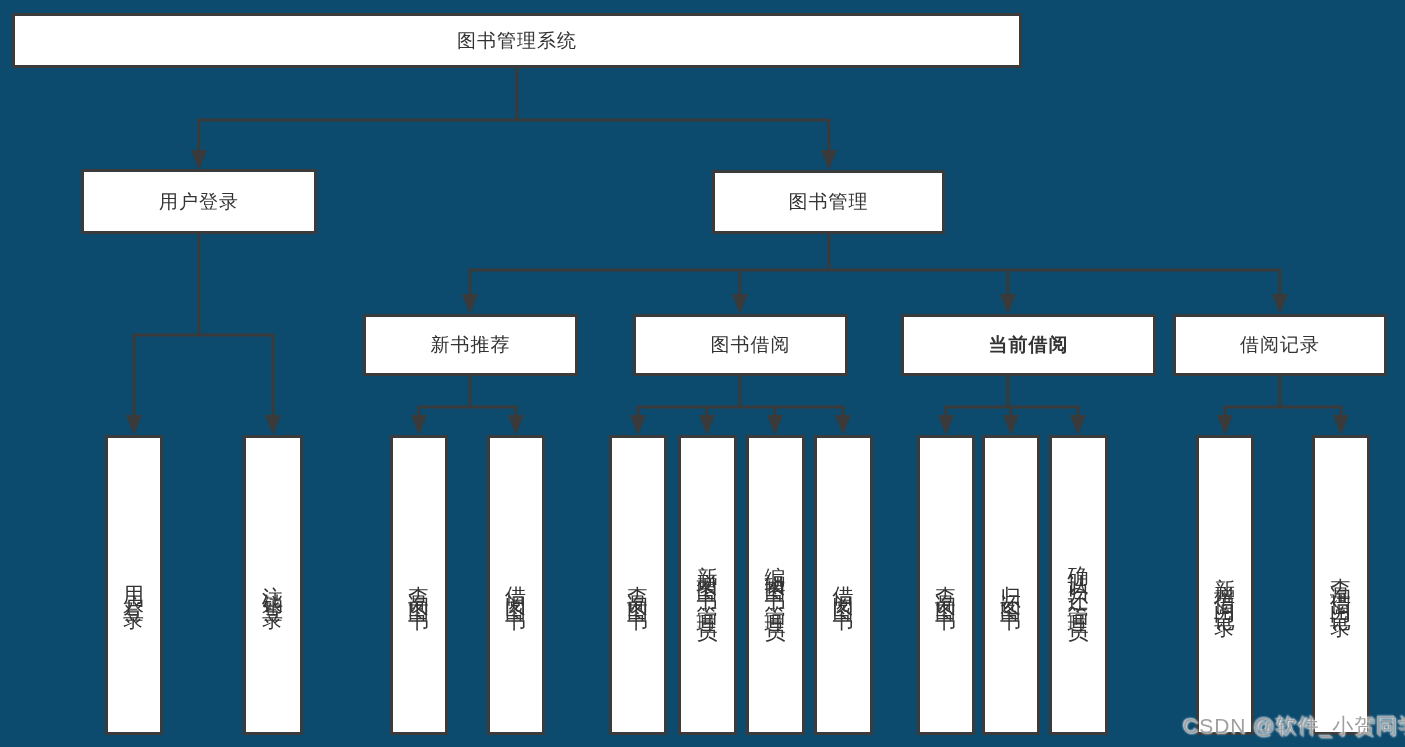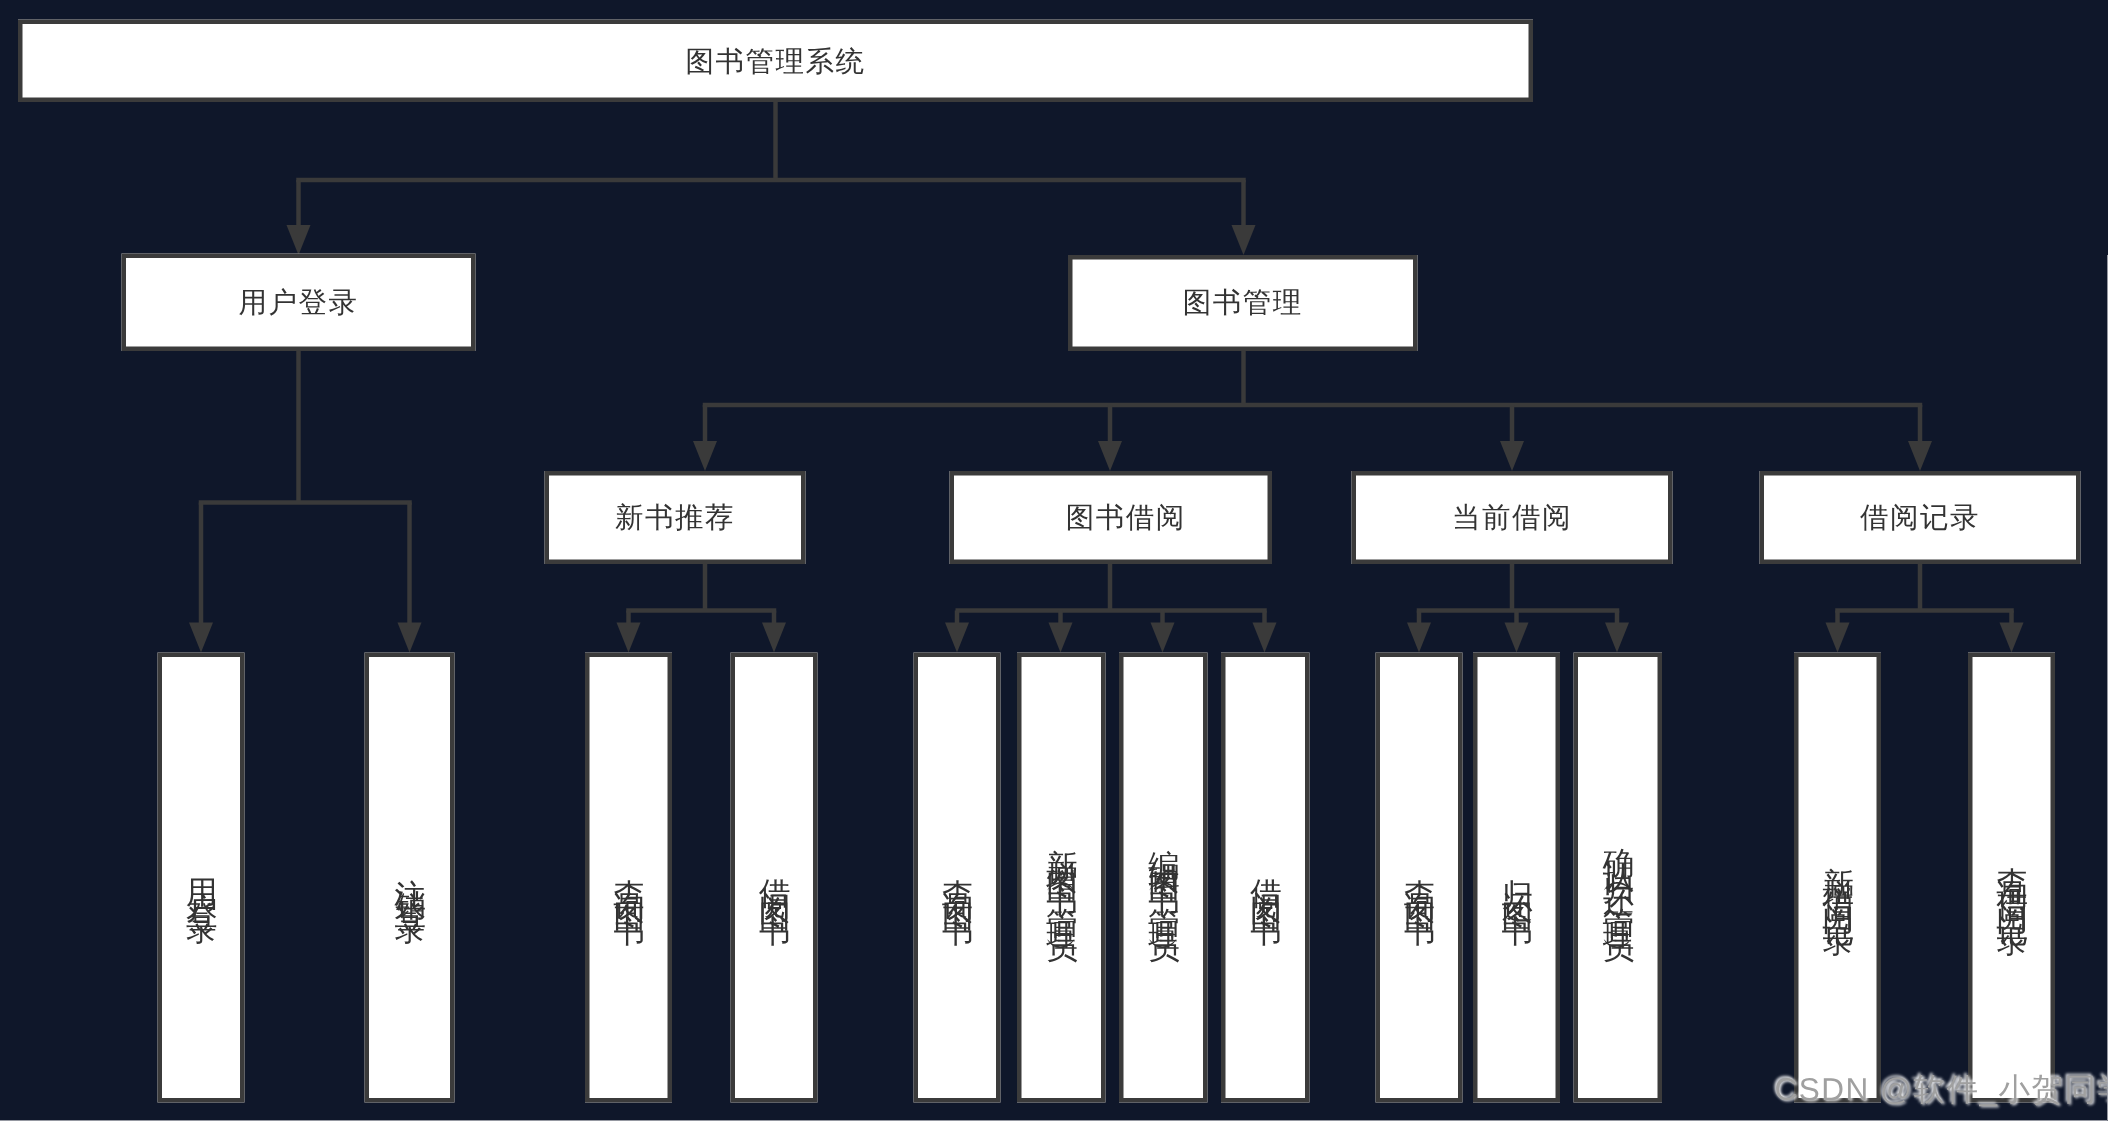--- a/index.html
+++ b/index.html
@@ -4,21 +4,21 @@
 <style>
   html, body {
     margin: 0;
     padding: 0;
     background: #ffffff;
   }
   .canvas {
     position: relative;
     width: 1405px;
     height: 747px;
-    background: #0f172a;
+    background: #0c4a6e;
     overflow: hidden;
     font-family: "Liberation Sans", "DejaVu Sans", sans-serif;
   }
   .connectors {
     position: absolute;
     left: 0;
     top: 0;
     z-index: 0;
   }
   .hbox {
@@ -139,27 +139,27 @@
     <span>图书管理系统</span>
   </div>
 
   <div class="hbox" style="left:81px; top:169px; width:236px; height:65px;">
     <span>用户登录</span>
   </div>
   <div class="hbox" style="left:712px; top:170px; width:233px; height:64px;">
     <span>图书管理</span>
   </div>
 
-  <div class="hbox" style="left:363px; top:314px; width:174px; height:62px;">
+  <div class="hbox" style="left:363px; top:314px; width:215px; height:62px;">
     <span>新书推荐</span>
   </div>
   <div class="hbox" style="left:633px; top:314px; width:215px; height:62px;padding-left:20px;">
     <span>图书借阅</span>
   </div>
-  <div class="hbox" style="left:901px; top:314px; width:214px; height:62px;">
+  <div class="hbox" style="left:901px; top:314px; width:255px; height:62px;font-weight:bold;">
     <span>当前借阅</span>
   </div>
   <div class="hbox" style="left:1173px; top:314px; width:214px; height:62px;">
     <span>借阅记录</span>
   </div>
 
   <div class="vbox" style="left:105px; width:58px;">
     <span class="vtext">用户登录</span>
   </div>
   <div class="vbox" style="left:243px; width:60px;">

